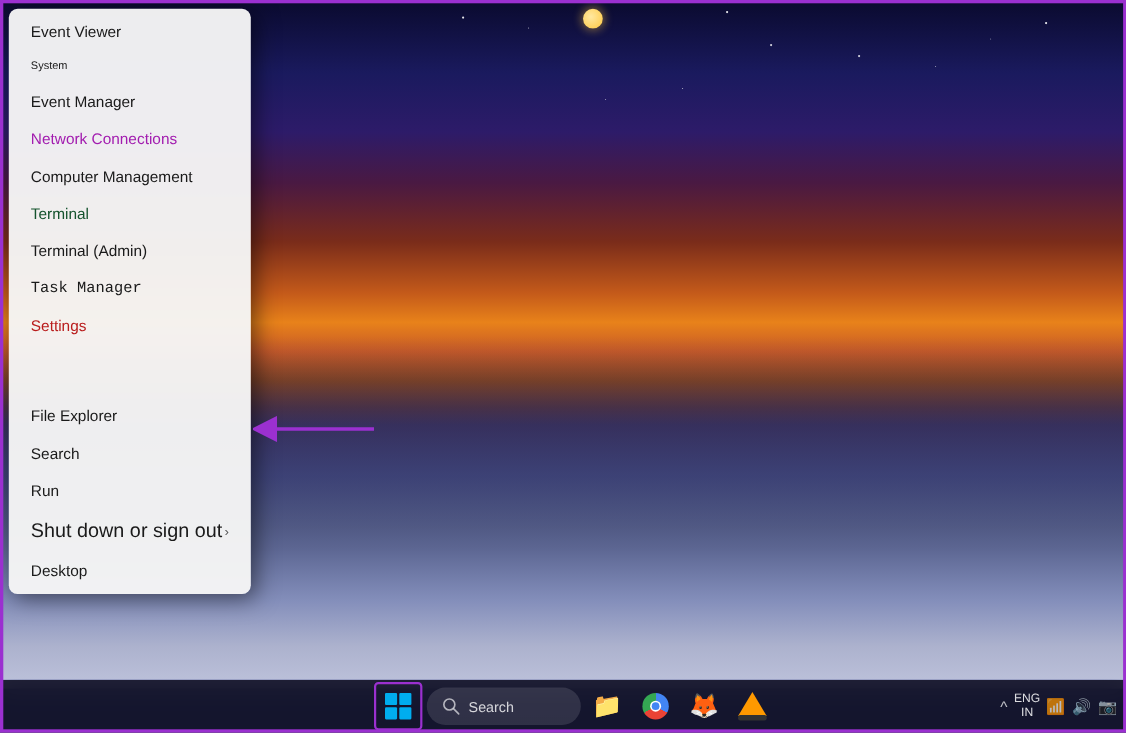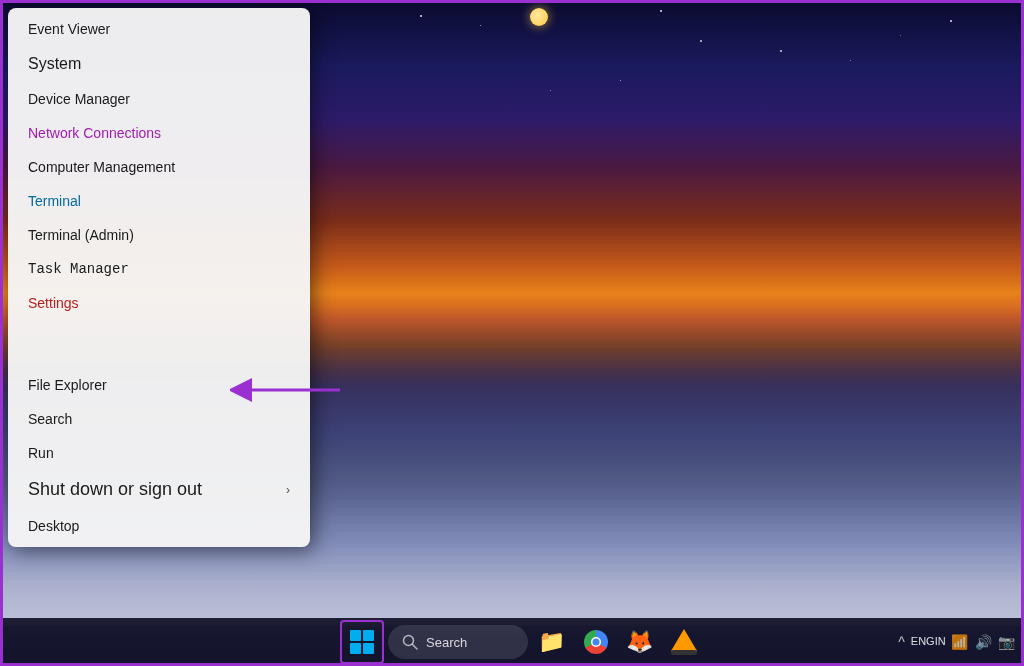--- a/index.html
+++ b/index.html
@@ -83,21 +83,21 @@
       border: 3px solid #9b30d0;
       pointer-events: none;
       z-index: 1000;
     }
 
     
     #context-menu {
       position: absolute;
       top: 8px;
       left: 8px;
-      width: 302px;
+      width: 220px;
       background: rgba(245,245,245,0.97);
       border-radius: 8px;
       box-shadow: 4px 4px 20px rgba(0,0,0,0.5);
       z-index: 100;
       padding: 4px 0;
     }
 
     .menu-item {
       display: flex;
       align-items: center;
@@ -265,20 +265,21 @@
       font-size: 11px;
     }
 
     .tray-icon {
       font-size: 14px;
       opacity: 0.85;
     }
 
     .tray-lang {
       display: flex;
+      flex-direction: column;
       align-items: center;
       line-height: 1.2;
     }
 
     
     .purple-arrow {
       position: absolute;
       top: 370px;
       left: 230px;
       z-index: 200;
@@ -305,33 +306,33 @@
 
   <div id="landscape"></div>
 </div>
 
 <div id="context-menu">
 
 <div class="menu-item">
       <span style="font-size: 14px; color: rgb(26, 26, 26);">Event Viewer</span>
     </div>
     <div class="menu-item">
-      <span style="font-size: 16px; color: rgb(26, 26, 26);">System</span>
-    </div>
-    <div class="menu-item">
-      <span style="font-size: 14px; color: rgb(26, 26, 26);">Device Manager</span>
+      <span style="font-size: 10px; color: rgb(26, 26, 26);">System</span>
+    </div>
+    <div class="menu-item">
+      <span style="font-size: 14px; color: rgb(26, 26, 26);">Event Manager</span>
     </div>
     <div class="menu-item">
       <span style="font-size: 14px; color: #a21caf;">Network Connections</span>
     </div>
     <div class="menu-item">
       <span style="font-size: 14px; color: rgb(26, 26, 26);">Computer Management</span>
     </div>
     <div class="menu-item">
-      <span style="font-size: 14px; color: #0369a1;">Terminal</span>
+      <span style="font-size: 14px; color: #14532d;">Terminal</span>
     </div>
     <div class="menu-item">
       <span style="font-size: 14px; color: rgb(26, 26, 26);">Terminal (Admin)</span>
     </div>
     <div class="menu-item">
       <span style="font-size: 14px; color: rgb(26, 26, 26); font-family: Liberation Mono, monospace;">Task Manager</span>
     </div>
     <div class="menu-item">
       <span style="font-size: 14px; color: #b91c1c;">Settings</span>
     </div>

